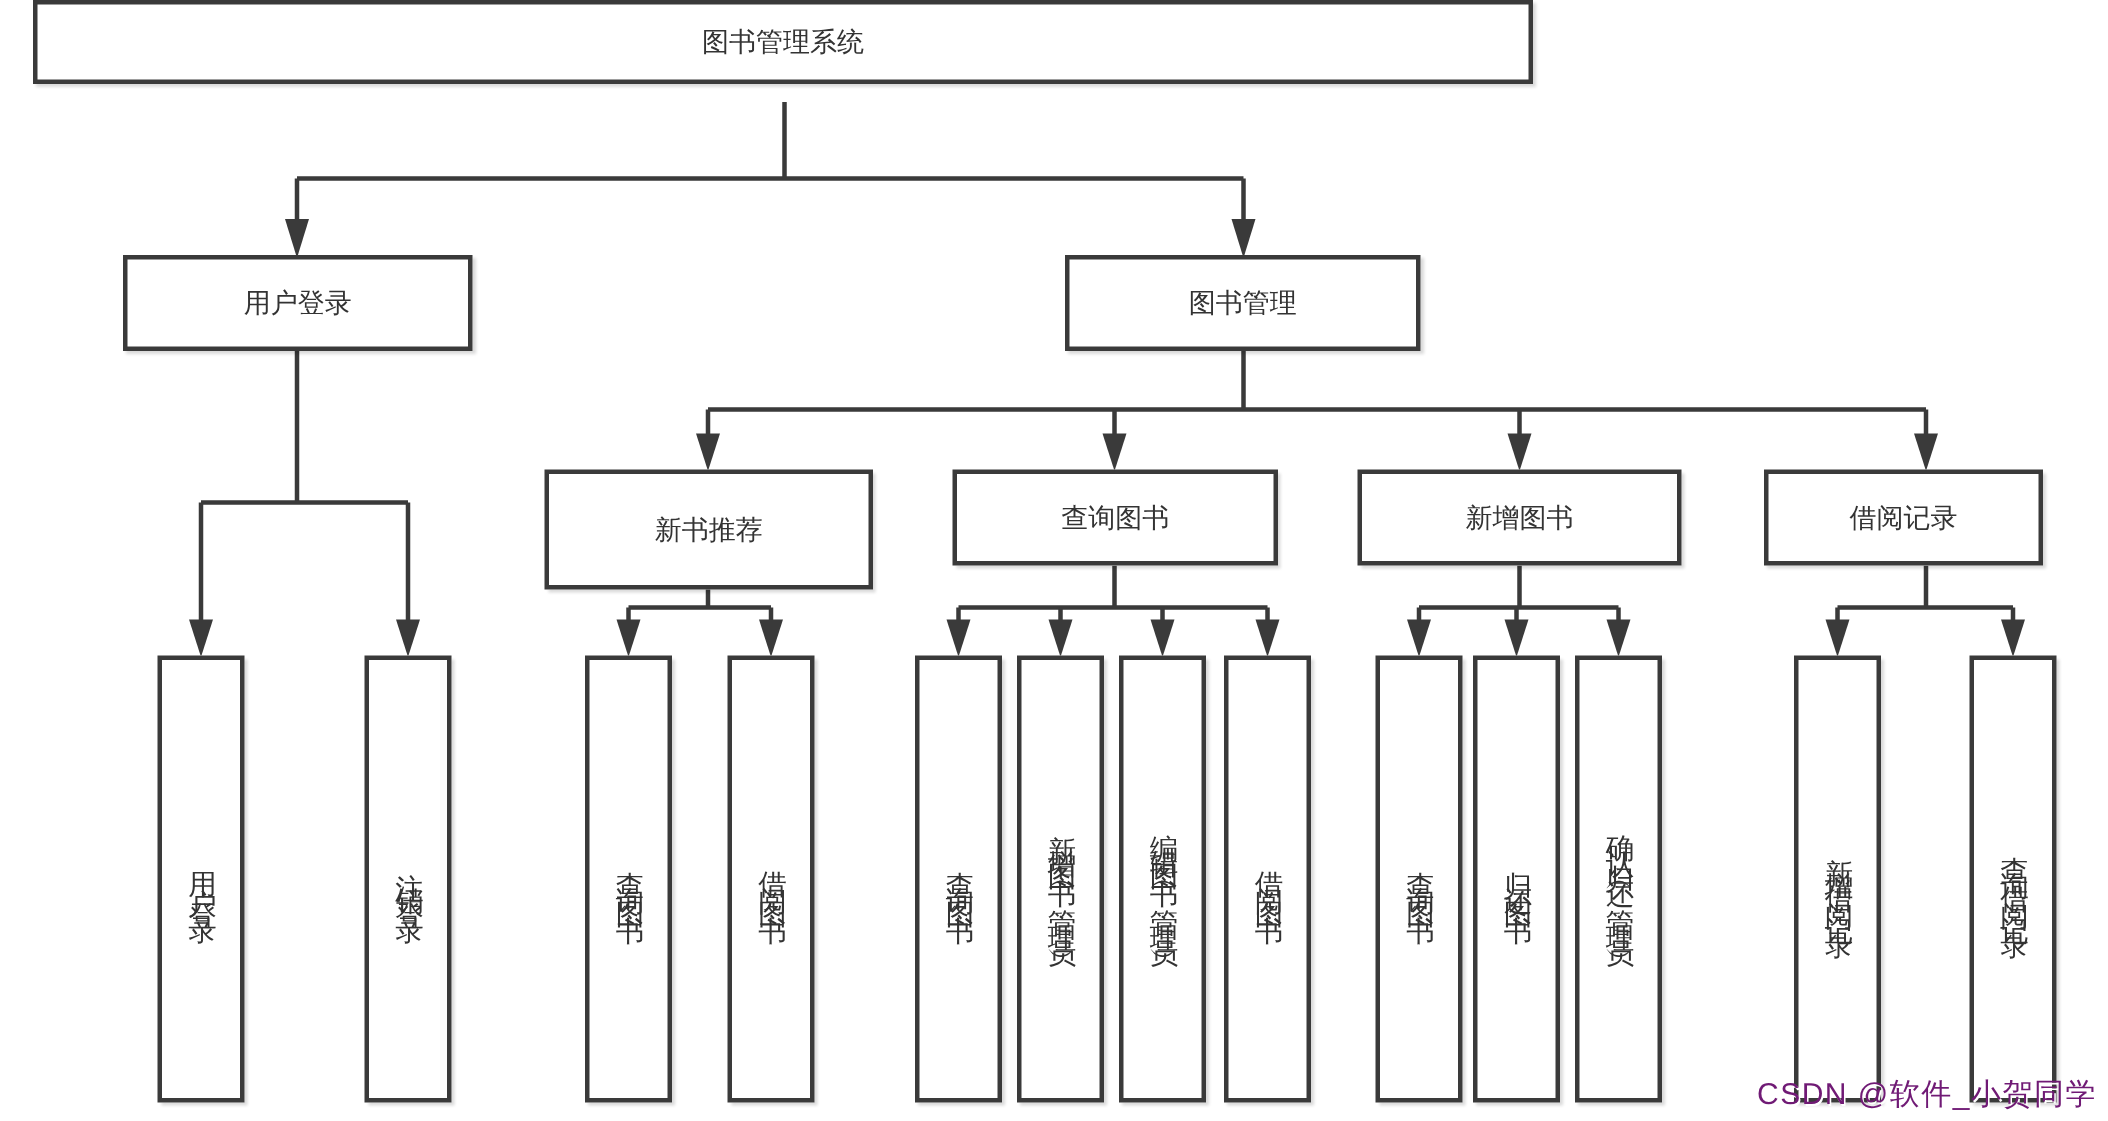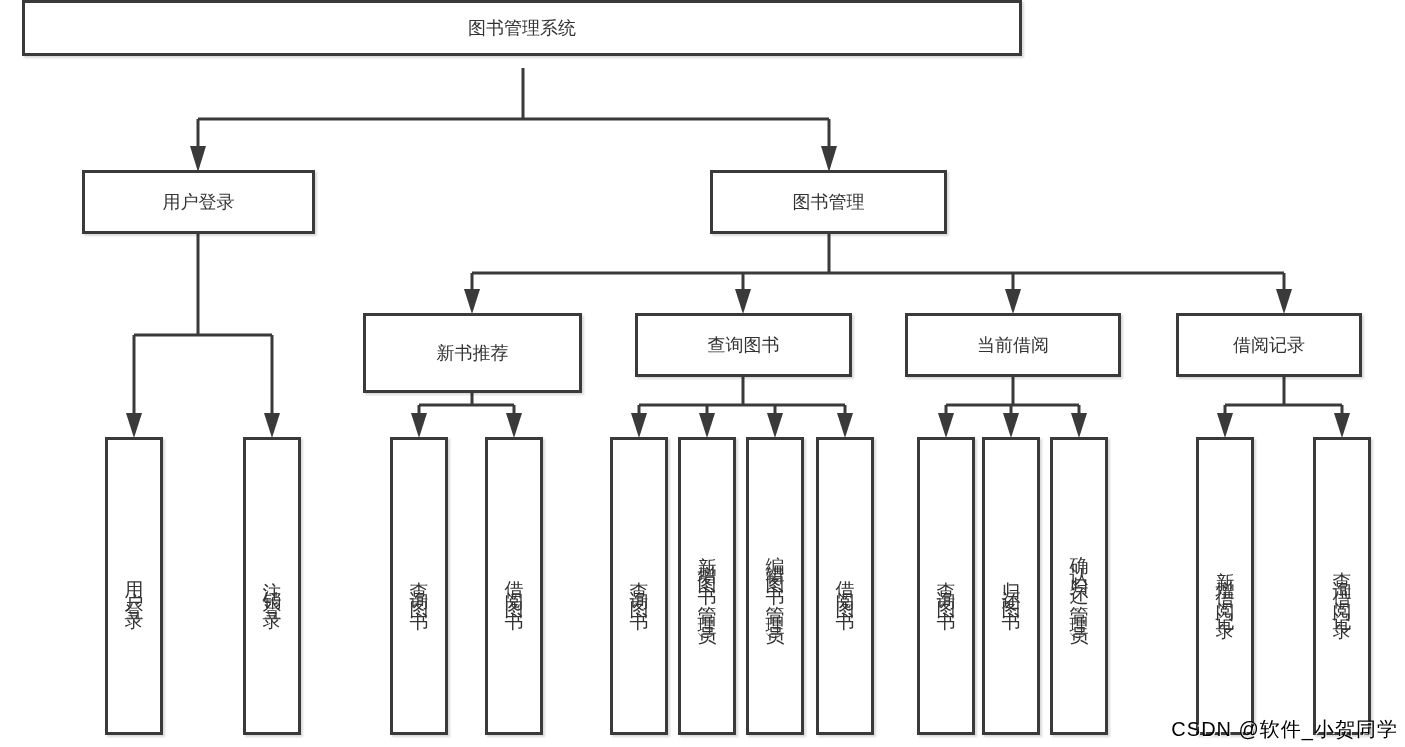--- a/index.html
+++ b/index.html
@@ -24,21 +24,21 @@
     top:437px;height:298px;width:58px;
     writing-mode:vertical-rl;text-orientation:mixed;
     letter-spacing:10px;font-size:19px;line-height:52px;
   }
   .leaf-1{left:105px;}  .leaf-2{left:243px;}  .leaf-3{left:390px;}
   .leaf-4{left:485px;}  .leaf-5{left:610px;}  .leaf-6{left:678px;}
   .leaf-7{left:746px;}  .leaf-8{left:816px;}  .leaf-9{left:917px;}
   .leaf-10{left:982px;} .leaf-11{left:1050px;}.leaf-12{left:1196px;}
   .leaf-13{left:1313px;}
   .watermark{
-    position:absolute;right:7px;bottom:4px;font-size:20px;color:#000000;
+    position:absolute;right:7px;bottom:4px;font-size:20px;color:#701a75;
     text-shadow:1px 1px 0 #ffffff;letter-spacing:1px;
   }
 </style>
 </head>
 <body>
 
 <div id="stage">
 
   <svg id="connectors" viewBox="0 0 1405 747" xmlns="http://www.w3.org/2000/svg">
     <g stroke="#3a3a3a" stroke-width="3" fill="none">
@@ -73,21 +73,21 @@
     </g>
   </svg>
 
   <div class="box root-box">图书管理系统</div>
 
   <div class="box l2-user">用户登录</div>
   <div class="box l2-book">图书管理</div>
 
   <div class="box l3-1">新书推荐</div>
   <div class="box l3-2">查询图书</div>
-  <div class="box l3-3">当前借阅</div>
+  <div class="box l3-3">新增图书</div>
   <div class="box l3-4">借阅记录</div>
 
   <div class="box leaf leaf-1">用户登录</div>
   <div class="box leaf leaf-2">注销登录</div>
 
   <div class="box leaf leaf-3">查询图书</div>
   <div class="box leaf leaf-4">借阅图书</div>
 
   <div class="box leaf leaf-5">查询图书</div>
   <div class="box leaf leaf-6">新增图书（管理员）</div>

